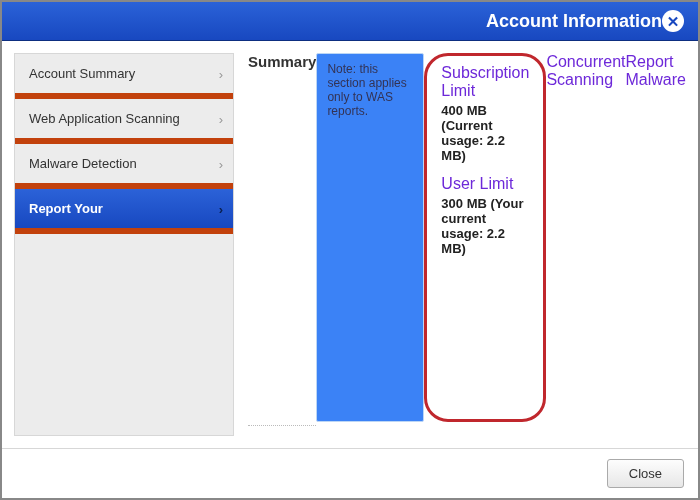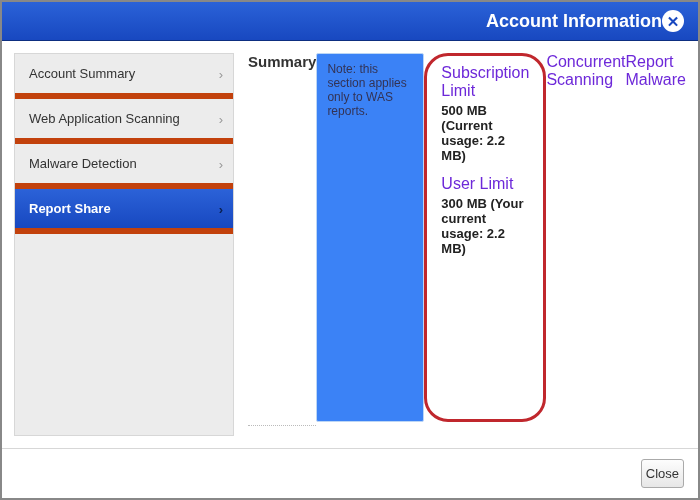--- a/index.html
+++ b/index.html
@@ -124,21 +124,21 @@
     border-top: 1px solid #d7d7d7;
     padding: 10px 14px;
     display: flex;
     justify-content: flex-end;
     background: #fff;
   }
   .btn {
     background: linear-gradient(#fdfdfd, #e7e7e7);
     border: 1px solid #aaa;
     border-radius: 3px;
-    padding: 6px 4px;
+    padding: 6px 21px;
     font-size: 13px;
     cursor: pointer;
     color: #333;
     margin-left: 24px;
   }
 </style>
 </head>
 <body>
 
 <div class="dialog">
@@ -157,34 +157,34 @@
       </div>
       <div class="nav-item">
         <span>Web Application Scanning</span>
         <span class="chev">›</span>
       </div>
       <div class="nav-item">
         <span>Malware Detection</span>
         <span class="chev">›</span>
       </div>
       <div class="nav-item active">
-        <span>Report Share</span>
+        <span>Report Your</span>
         <span class="chev">›</span>
       </div>
     </div>
 
     <div class="content">
       <div class="section-title">Summary</div>
 
       <div class="note-box">Note: this section applies only to WAS reports.</div>
 
       <div class="highlight-group">
         <div class="field">
           <div class="field-label">Subscription Limit</div>
-          <div class="field-value">500 MB (Current usage: 2.2 MB)</div>
+          <div class="field-value">400 MB (Current usage: 2.2 MB)</div>
         </div>
         <div class="field">
           <div class="field-label">User Limit</div>
           <div class="field-value">300 MB (Your current usage: 2.2 MB)</div>
         </div>
       </div>
 
       <div class="field">
         <div class="field-label">Concurrent Scanning</div>
       </div>

